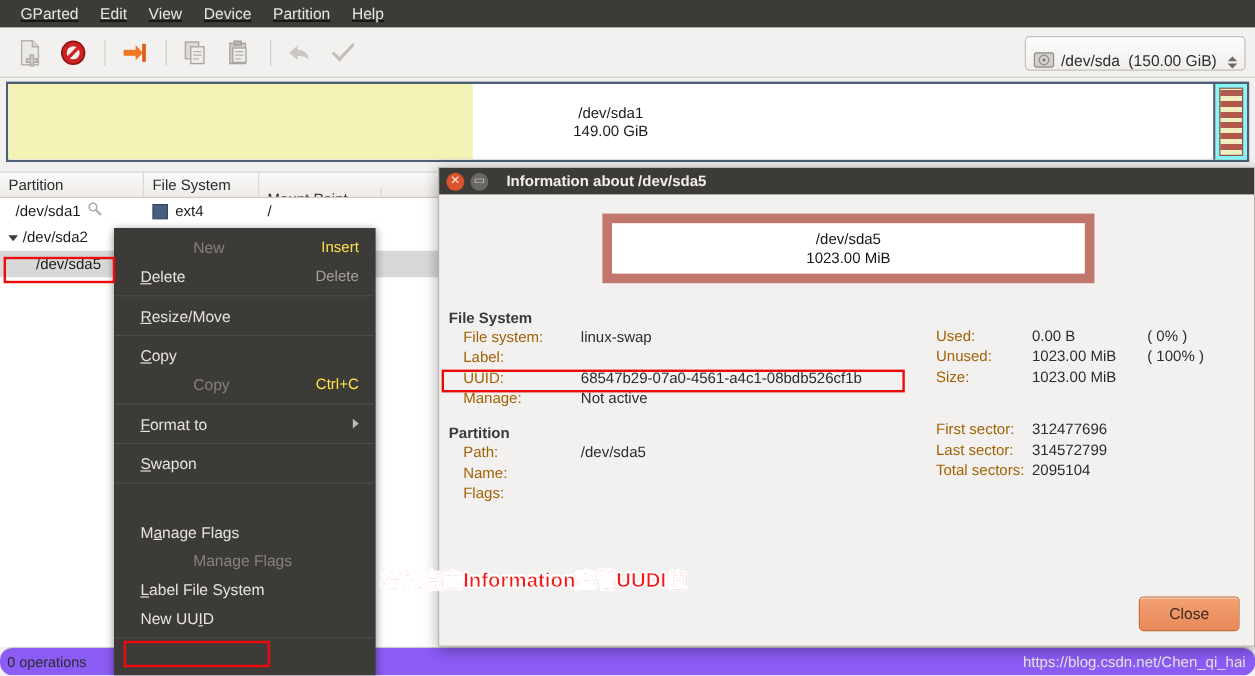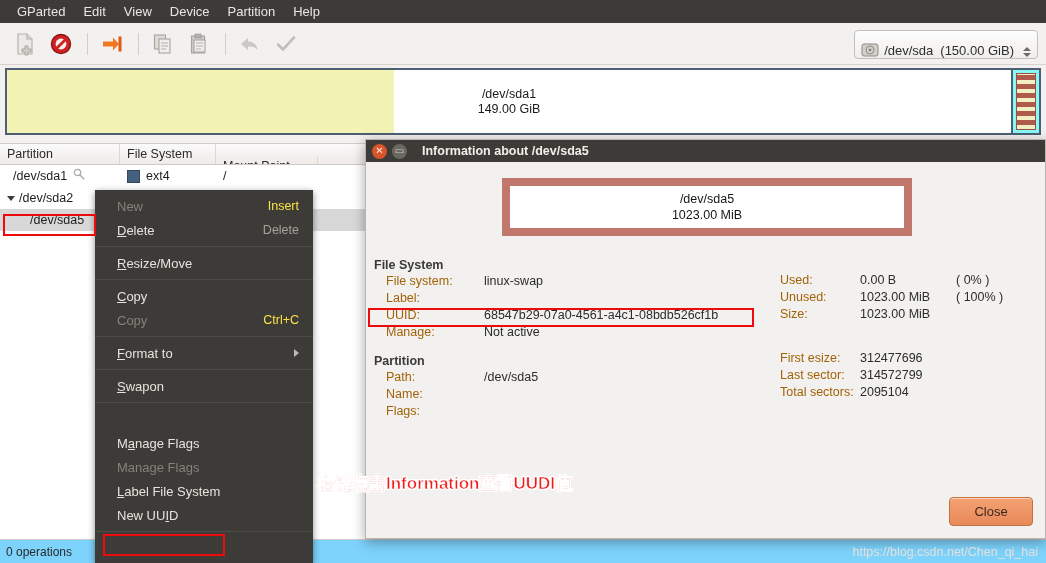--- a/index.html
+++ b/index.html
@@ -17,20 +17,21 @@
     overflow: hidden;
   }
 
   
   .menubar {
     position: absolute; left: 0; top: 0;
     width: 1046px; height: 23px;
     background: #3c3b37;
     display: flex; align-items: center;
     padding-left: 8px;
+    text-decoration: underline;
   }
   .menubar .mi {
     color: #e8e6e3;
     font-size: 13px;
     padding: 2px 9px;
     white-space: nowrap;
   }
 
   
   .toolbar {
@@ -171,45 +172,46 @@
     border-right: 4.5px solid transparent;
     border-top: 5px solid #3a3a3a;
     margin-right: 4px;
   }
   .keyicon { margin-left: 6px; opacity: .55; }
 
   
   .statusbar {
     position: absolute; left: 0; bottom: 0;
     width: 1046px; height: 24px;
-    background: #7dd3fc;
+    background: #8b5cf6;
     border-top: 1px solid #cfcbc6;
     display: flex; align-items: center;
     font-size: 12px; color: #2b2b2b;
     padding-left: 6px;
+    border-radius: 11px;
   }
 
   
   .ctxmenu {
     position: absolute; left: 95px; top: 190px;
     width: 218px;
     background: #3c3b37;
     color: #e6e3df;
     font-size: 13px;
     padding: 4px 0;
     box-shadow: 0 2px 7px rgba(0,0,0,.45);
     z-index: 40;
   }
   .cm-item {
     display: flex; align-items: center; justify-content: space-between;
     height: 24px;
     padding: 0 14px 0 22px;
     white-space: nowrap;
   }
-  .cm-item.dis { color: #85817c; }
+  .cm-item.dis { color: #85817c; margin-left: 44px; }
   .cm-item .accel { color: #a6a29c; font-size: 12.5px; margin-left: 18px; }
   .cm-item.dis .accel { color: #fde047; }
   .cm-sep { height: 1px; background: #4e4c48; margin: 4px 0; }
   .mn { text-decoration: underline; }
   .submark {
     width: 0; height: 0;
     border-top: 4px solid transparent;
     border-bottom: 4px solid transparent;
     border-left: 5px solid #bdb9b3;
   }
@@ -589,21 +591,21 @@
           <span class="v2">( 100% )</span>
         </div>
         <div class="kv">
           <span class="k">Size:</span>
           <span class="v">1023.00 MiB</span>
         </div>
 
         <div class="spacer"></div>
         <div style="height:15px"></div>
         <div class="kv">
-          <span class="k">First esize:</span>
+          <span class="k">First sector:</span>
           <span class="v">312477696</span>
         </div>
         <div class="kv">
           <span class="k">Last sector:</span>
           <span class="v">314572799</span>
         </div>
         <div class="kv">
           <span class="k">Total sectors:</span>
           <span class="v">2095104</span>
         </div>

